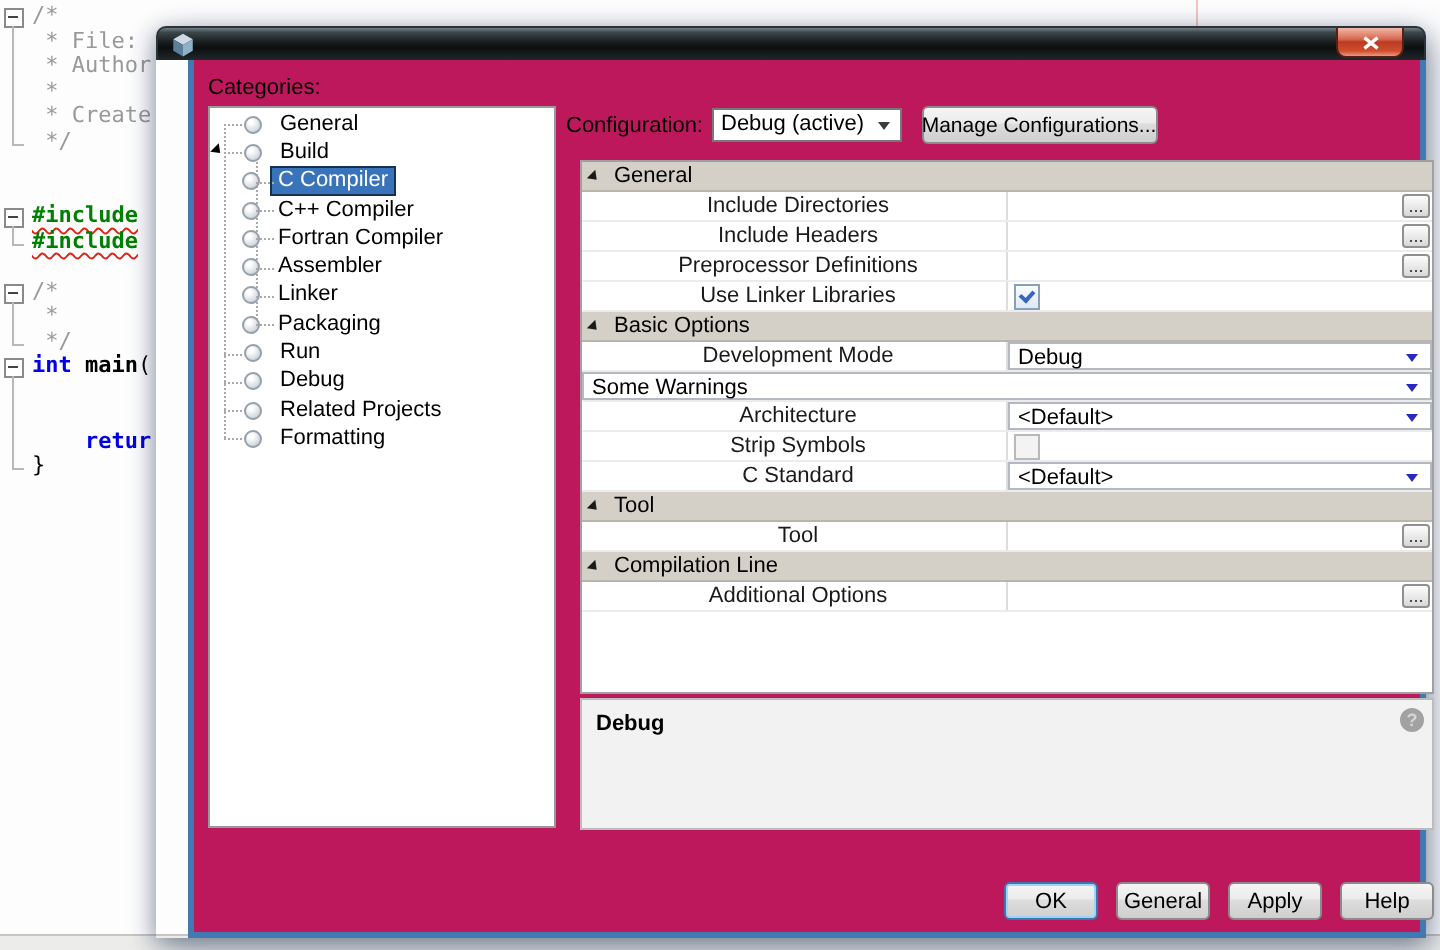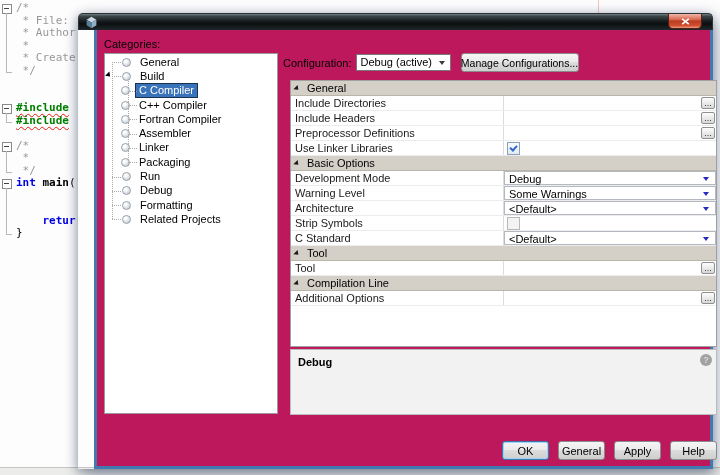--- a/index.html
+++ b/index.html
@@ -66,21 +66,21 @@
   .manage-btn{margin-left:10px;width:118px;height:19px;}
 
   .sheet{position:absolute;left:193px;top:50px;width:427px;height:267px;background:#fff;border:1px solid #a0a0a0;
          box-sizing:border-box;overflow:hidden;}
   .prop-header{display:flex;align-items:center;height:15px;background:var(--section-header-bg,#d4d0c8);
                border-bottom:1px solid #b9b5ab;font-size:11px;padding-left:4px;box-sizing:border-box;color:#000;}
   .hdr-triangle{width:0;height:0;border:3px solid transparent;border-top:4px solid #1a1a1a;transform:rotate(-45deg);
                 margin-right:6px;margin-top:3px;flex:none;}
   .prop-row{display:flex;height:15px;border-bottom:1px solid #ececec;box-sizing:border-box;}
   .prop-name{flex:none;width:213px;border-right:1px solid #dcdcdc;font-size:11px;line-height:14px;padding-left:4px;
-             color:#1a1a1a;box-sizing:border-box;white-space:nowrap;overflow:hidden;}
+             color:#1a1a1a;box-sizing:border-box;white-space:nowrap;overflow:hidden;text-align:center;}
   .prop-value{flex:1;position:relative;display:flex;align-items:center;}
   .browse-btn{position:absolute;right:1px;top:1px;width:14px;height:12px;border:1px solid #909090;border-radius:2px;
               background:linear-gradient(180deg,#fdfdfd,#d8d8d8);font-size:9px;line-height:8px;text-align:center;
               color:#333;padding:0;font-family:inherit;}
   .combo-cell{flex:1;height:100%;border:1px solid #b3b8c1;box-sizing:border-box;background:#fff;font-size:11px;
               line-height:12px;padding:1px 0 0 4px;position:relative;white-space:nowrap;}
   .combo-cell .arrow{position:absolute;right:6px;top:5px;width:0;height:0;border:3.5px solid transparent;
                      border-top:4px solid var(--combo-arrow-blue,#2929c0);}
   .checkbox{width:11px;height:11px;border:1px solid #89a0b8;margin-left:3px;position:relative;box-sizing:content-box;
             background:linear-gradient(180deg,#f7fbfe,#dfeaf3);}
@@ -184,25 +184,25 @@
           <div class="tree-row lvl0">
             <span class="node-icon"></span>
             <span class="tree-label">Run</span>
           </div>
           <div class="tree-row lvl0">
             <span class="node-icon"></span>
             <span class="tree-label">Debug</span>
           </div>
           <div class="tree-row lvl0">
             <span class="node-icon"></span>
+            <span class="tree-label">Related Projects</span>
+          </div>
+          <div class="tree-row lvl0">
+            <span class="node-icon"></span>
             <span class="tree-label">Formatting</span>
-          </div>
-          <div class="tree-row lvl0">
-            <span class="node-icon"></span>
-            <span class="tree-label">Related Projects</span>
           </div>
         </div>
 
       <div class="config-row">
         <span class="config-label">Configuration:</span>
         <div class="config-combo">
           <span>Debug (active)</span>
           <span class="arrow"></span>
         </div>
         <button class="win-btn manage-btn">Manage Configurations...</button>
@@ -245,21 +245,20 @@
               <span class="hdr-triangle"></span>
               <span>Basic Options</span>
             </div>
             <div class="prop-row">
               <span class="prop-name">Development Mode</span>
               <div class="prop-value">
                 <div class="combo-cell"><span>Debug</span><span class="arrow"></span></div>
               </div>
             </div>
             <div class="prop-row">
-              <span class="prop-name">Warning Level</span>
               <div class="prop-value">
                 <div class="combo-cell"><span>Some Warnings</span><span class="arrow"></span></div>
               </div>
             </div>
             <div class="prop-row">
               <span class="prop-name">Architecture</span>
               <div class="prop-value">
                 <div class="combo-cell"><span>&lt;Default&gt;</span><span class="arrow"></span></div>
               </div>
             </div>

